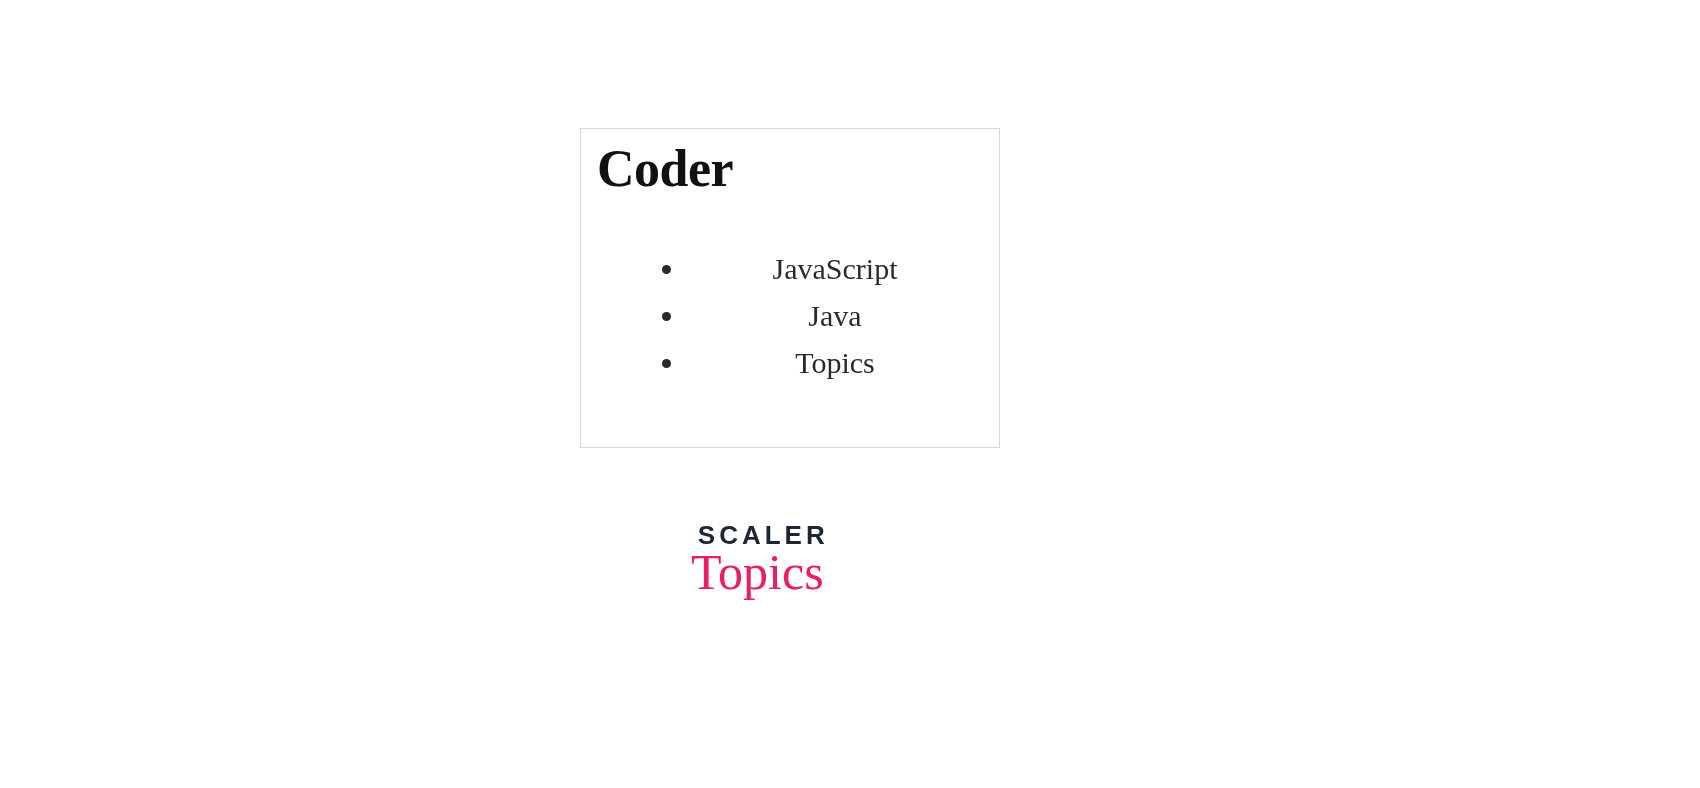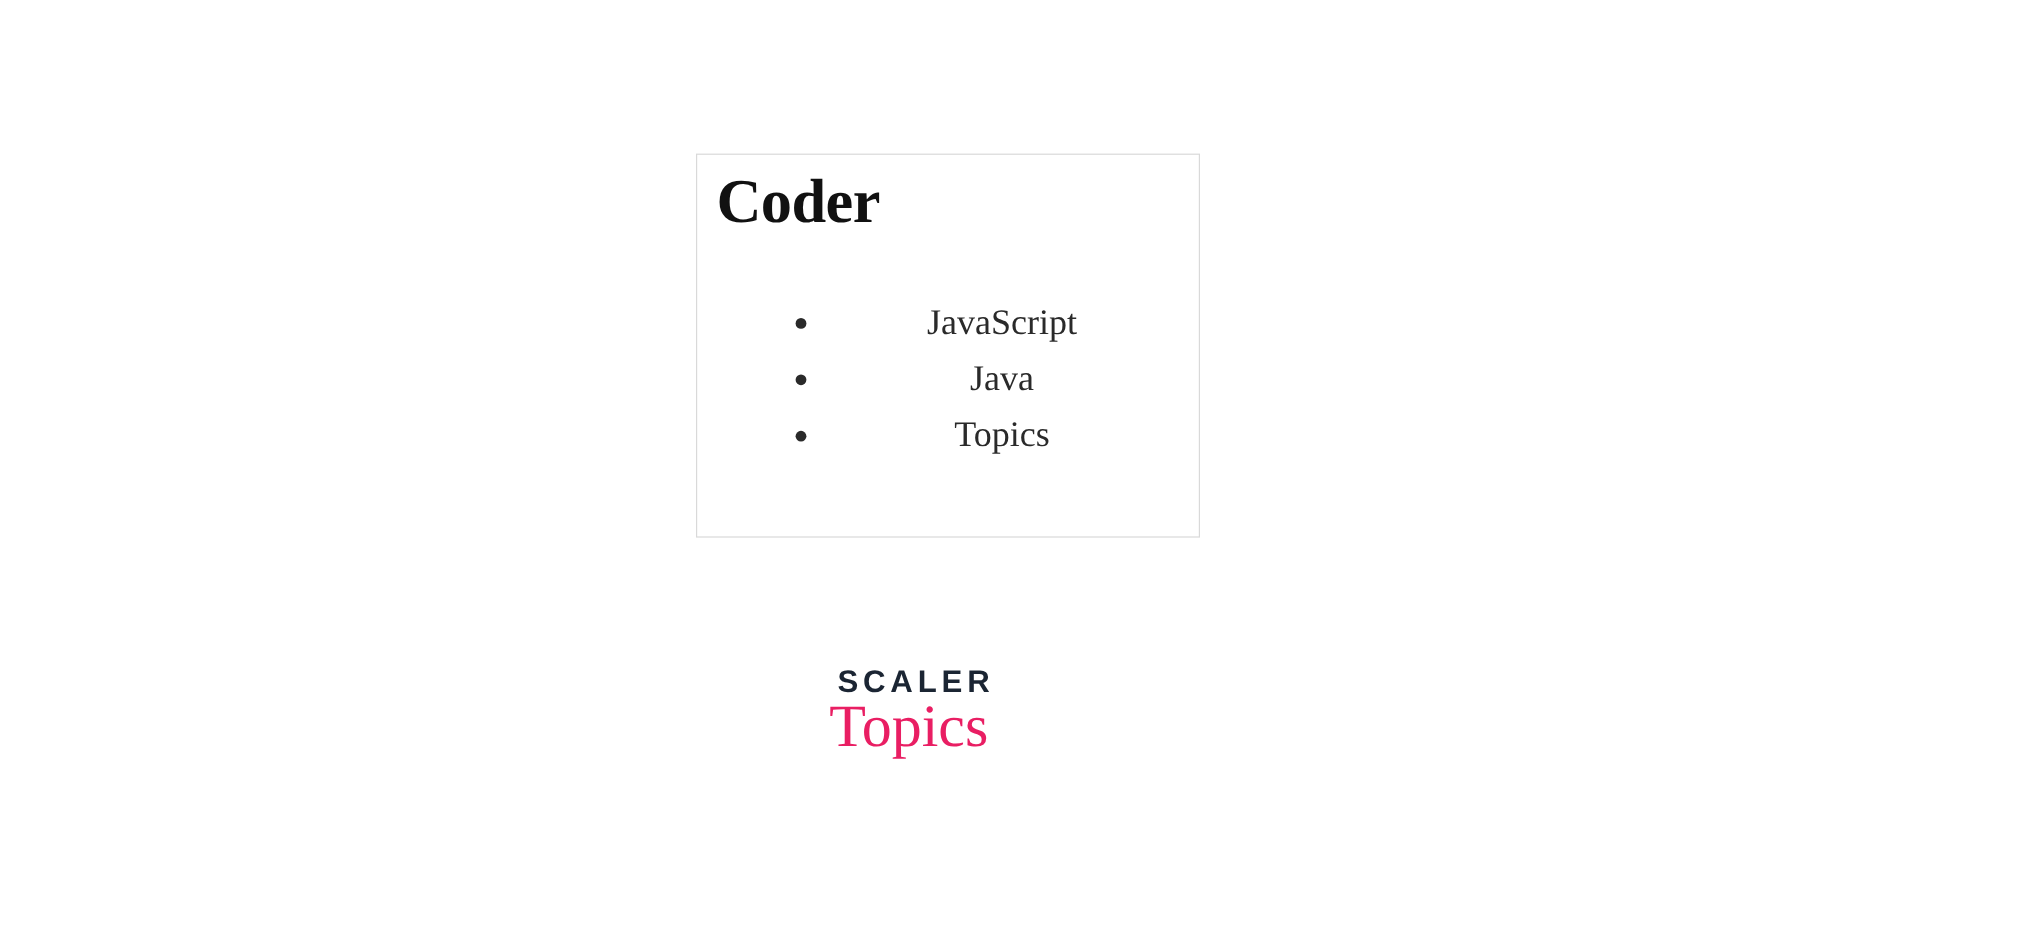--- a/index.html
+++ b/index.html
@@ -46,21 +46,20 @@
       left: 697px;
       top: 520px;
       text-align: center;
     }
     .logo-top {
       font-family: 'Arial', sans-serif;
       font-weight: 800;
       font-size: 26px;
       letter-spacing: 4px;
       color: #1b2533;
-      margin-top: 33px;
     }
     .logo-bottom {
       font-family: 'Brush Script MT', cursive;
       font-size: 50px;
       color: #e91e63;
       margin-top: -8px;
       position: relative;
       left: -6px;
     }
   </style>

